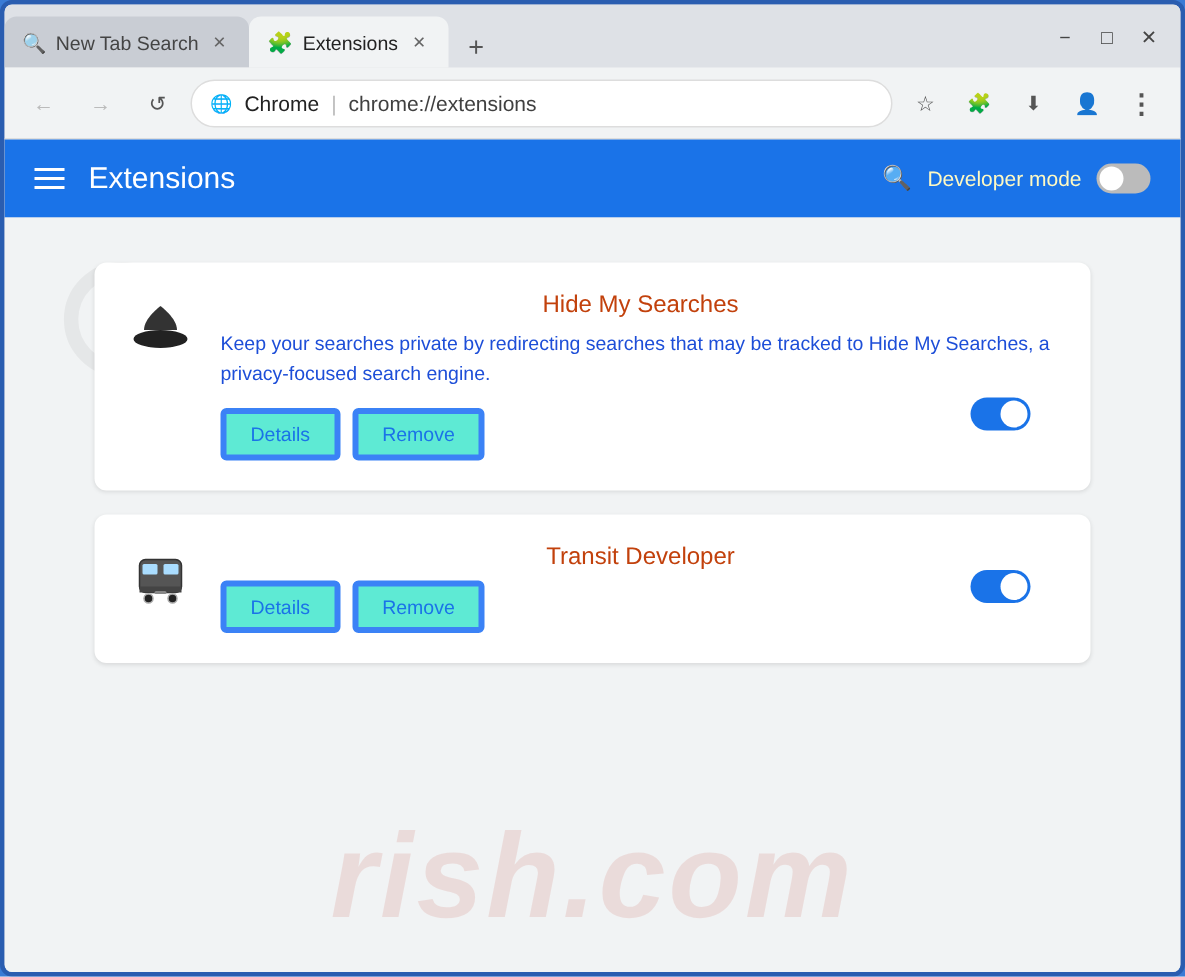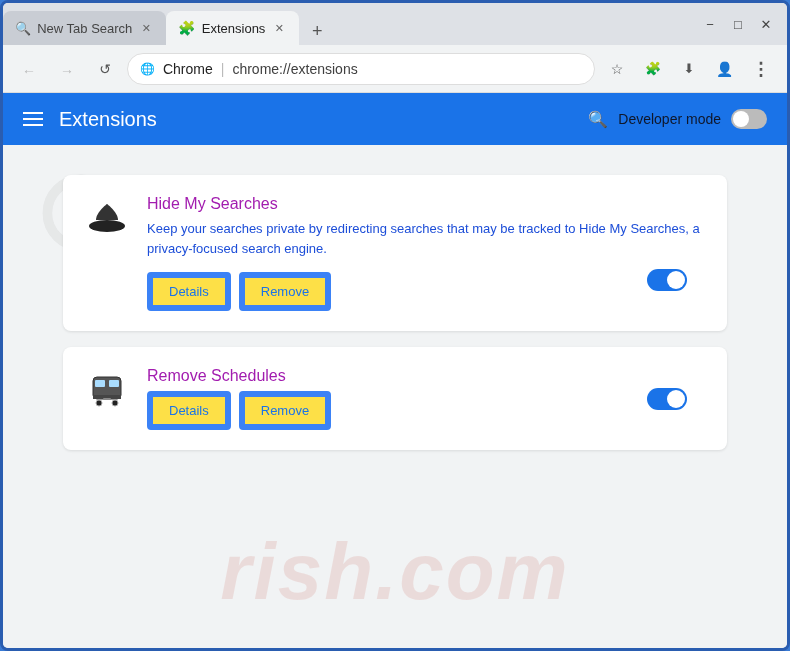--- a/index.html
+++ b/index.html
@@ -130,21 +130,21 @@
       display: flex;
       align-items: center;
       padding: 0 20px;
       gap: 16px;
       flex-shrink: 0;
     }
     .hamburger { cursor: pointer; display: flex; flex-direction: column; gap: 4px; }
     .hamburger span { width: 20px; height: 2px; background: white; display: block; }
     .ext-title { color: white; font-size: 20px; font-weight: 500; }
     .ext-header-right { margin-left: auto; display: flex; align-items: center; gap: 10px; }
-    .dev-mode-label { color: #0f172a; font-size: 14px; }
+    .dev-mode-label { color: #fef9c3; font-size: 14px; }
     .toggle {
       width: 36px; height: 20px;
       background: #bbb;
       border-radius: 10px;
       position: relative;
       cursor: pointer;
     }
     .toggle .knob {
       width: 16px; height: 16px;
       background: white;
@@ -157,21 +157,21 @@
     
     .ext-content {
       flex: 1;
       background: #f1f3f4;
       overflow-y: auto;
       padding: 30px 60px;
       position: relative;
     }
     .watermark {
       position: absolute;
-      bottom: 30px;
+      bottom: 18px;
       left: 50%;
       transform: translateX(-50%);
       opacity: 0.12;
       font-size: 80px;
       font-weight: bold;
       color: #c0392b;
       white-space: nowrap;
       pointer-events: none;
       font-style: italic;
       letter-spacing: 2px;
@@ -200,28 +200,28 @@
     }
     .ext-icon-wrap {
       width: 48px;
       height: 48px;
       display: flex;
       align-items: center;
       justify-content: center;
       flex-shrink: 0;
     }
     .ext-body { flex: 1; }
-    .ext-name { font-size: 16px; font-weight: 500; color: #a21caf; margin-bottom: 6px; }
+    .ext-name { font-size: 16px; font-weight: 500; color: #c2410c; margin-bottom: 6px; text-align: center; }
     .ext-desc { font-size: 13px; color: #1d4ed8; line-height: 1.5; margin-bottom: 14px; }
     .ext-actions { display: flex; gap: 8px; align-items: center; }
     .btn-detail, .btn-remove {
       padding: 6px 16px;
-      border: 6px solid #3b82f6;
+      border: 4px solid #3b82f6;
       border-radius: 4px;
-      background: #fde047;
+      background: #5eead4;
       color: #1a73e8;
       font-size: 13px;
       cursor: pointer;
     }
     .ext-toggle {
       position: absolute;
       right: 20px;
       bottom: 20px;
       width: 40px; height: 22px;
       background: #1a73e8;
@@ -349,21 +349,21 @@
           <rect x="4" y="4" width="28" height="22" rx="4" fill="#555" stroke="#333" stroke-width="1"></rect>
           <rect x="6" y="7" width="10" height="7" rx="1" fill="#adf"></rect>
           <rect x="20" y="7" width="10" height="7" rx="1" fill="#adf"></rect>
           <rect x="4" y="22" width="28" height="4" rx="0" fill="#444"></rect>
           <circle cx="10" cy="30" r="3" fill="#222" stroke="#aaa" stroke-width="1"></circle>
           <circle cx="26" cy="30" r="3" fill="#222" stroke="#aaa" stroke-width="1"></circle>
           <rect x="14" y="25" width="8" height="2" rx="1" fill="#888"></rect>
         </svg>
       </div>
       <div class="ext-body">
-        <div class="ext-name">Remove Schedules</div>
+        <div class="ext-name">Transit Developer</div>
         <div class="ext-actions">
           <button class="btn-detail">Details</button>
           <button class="btn-remove">Remove</button>
         </div>
       </div>
       <div class="ext-toggle-wrap">
         <div class="ext-toggle">
           <div class="knob"></div>
         </div>
       </div>

